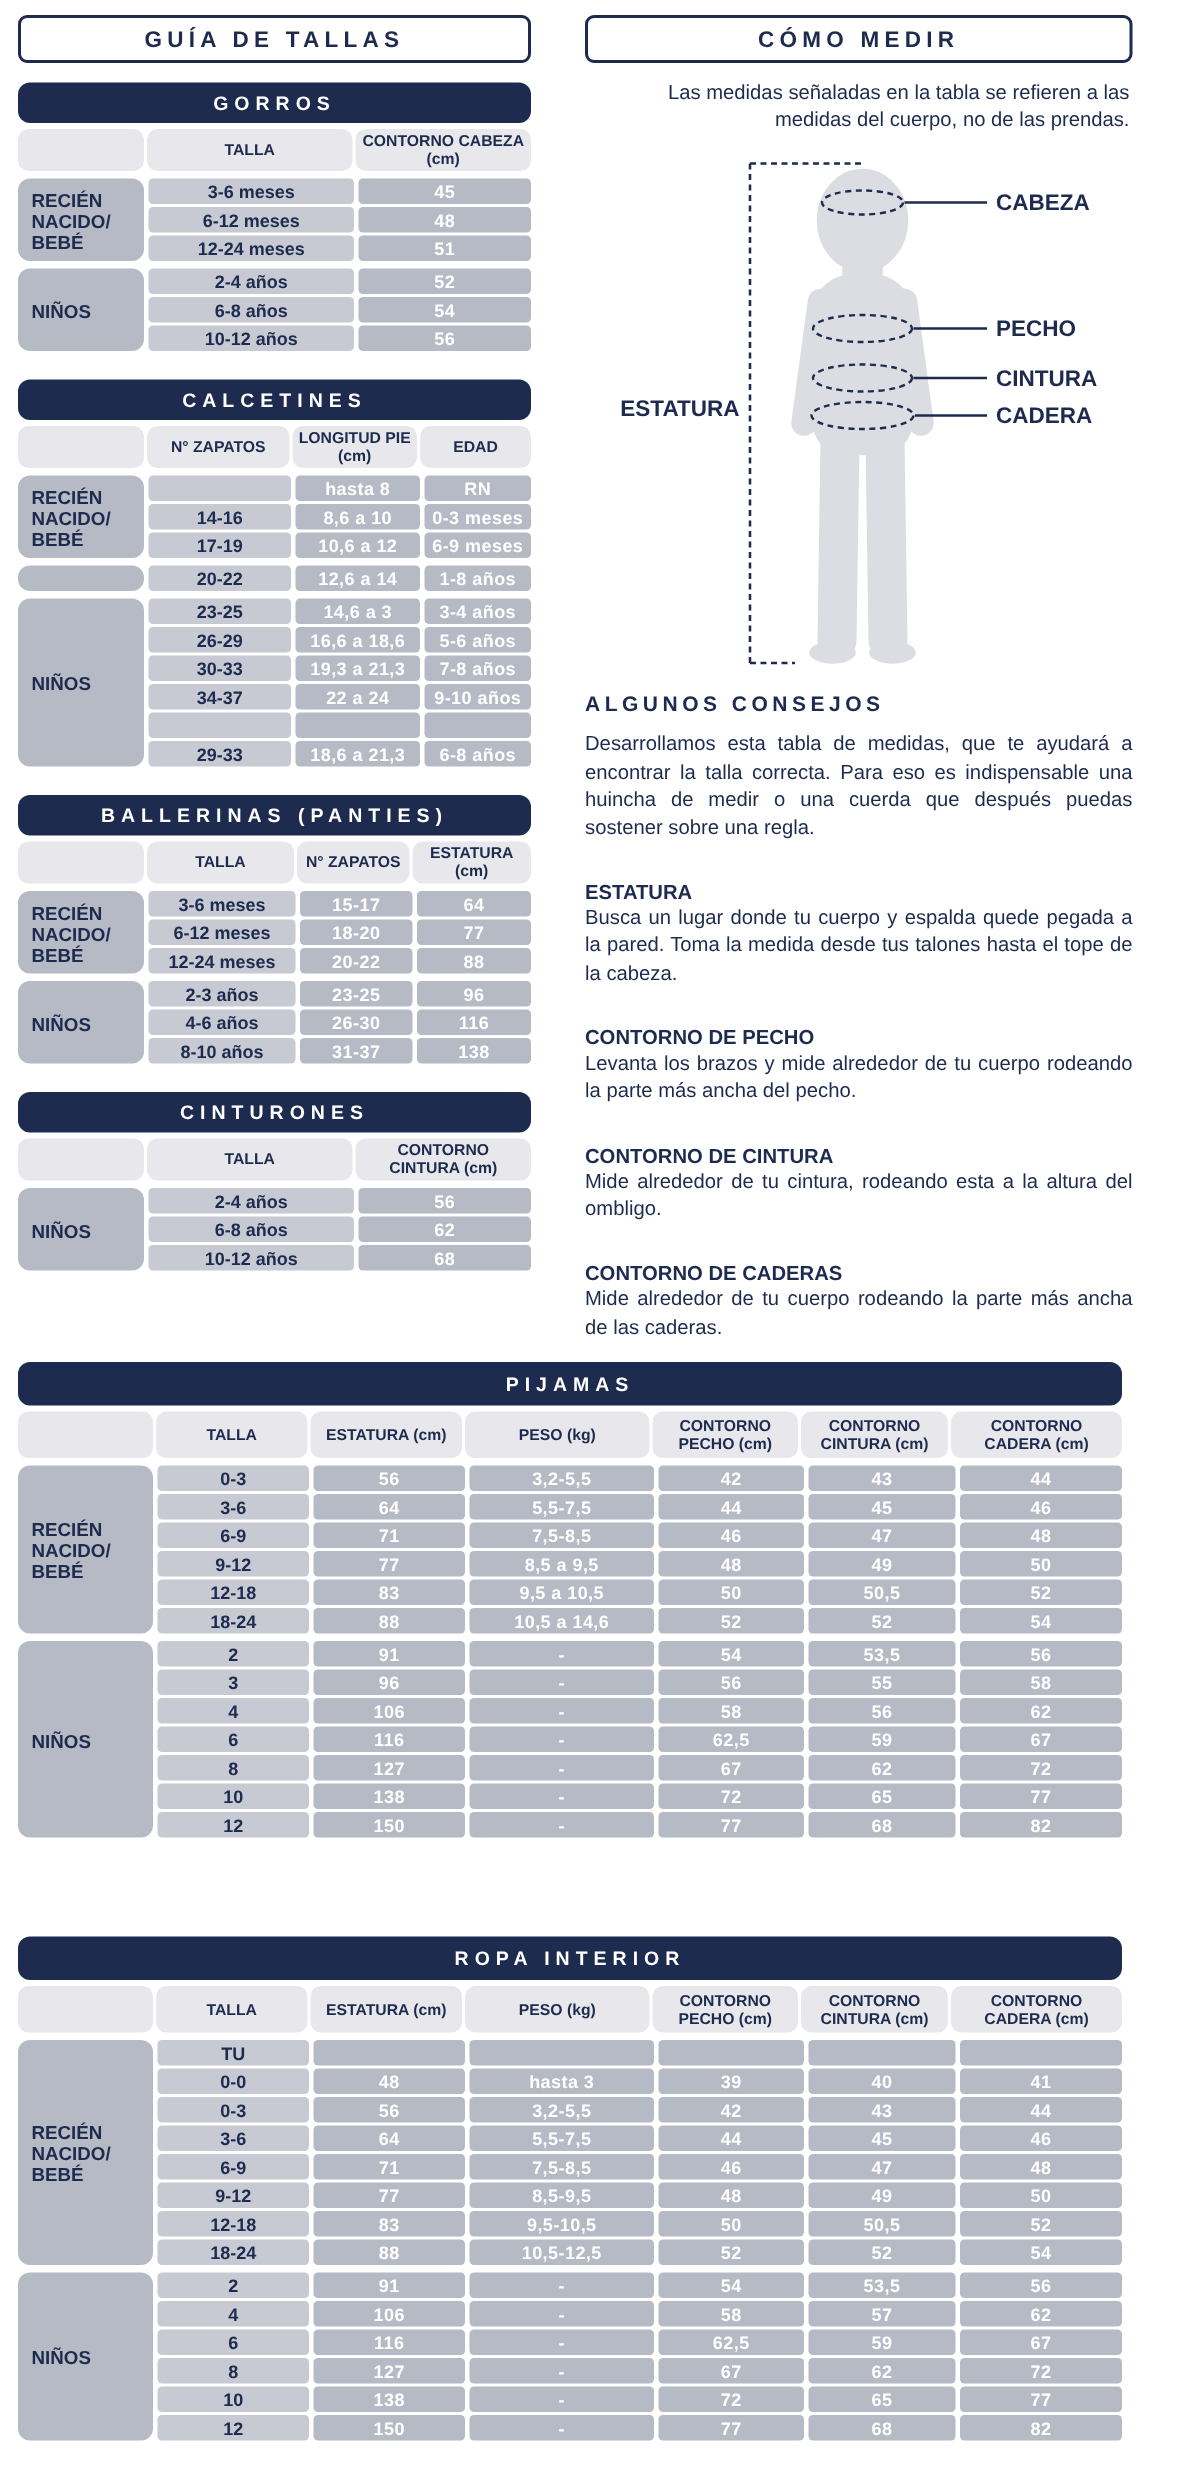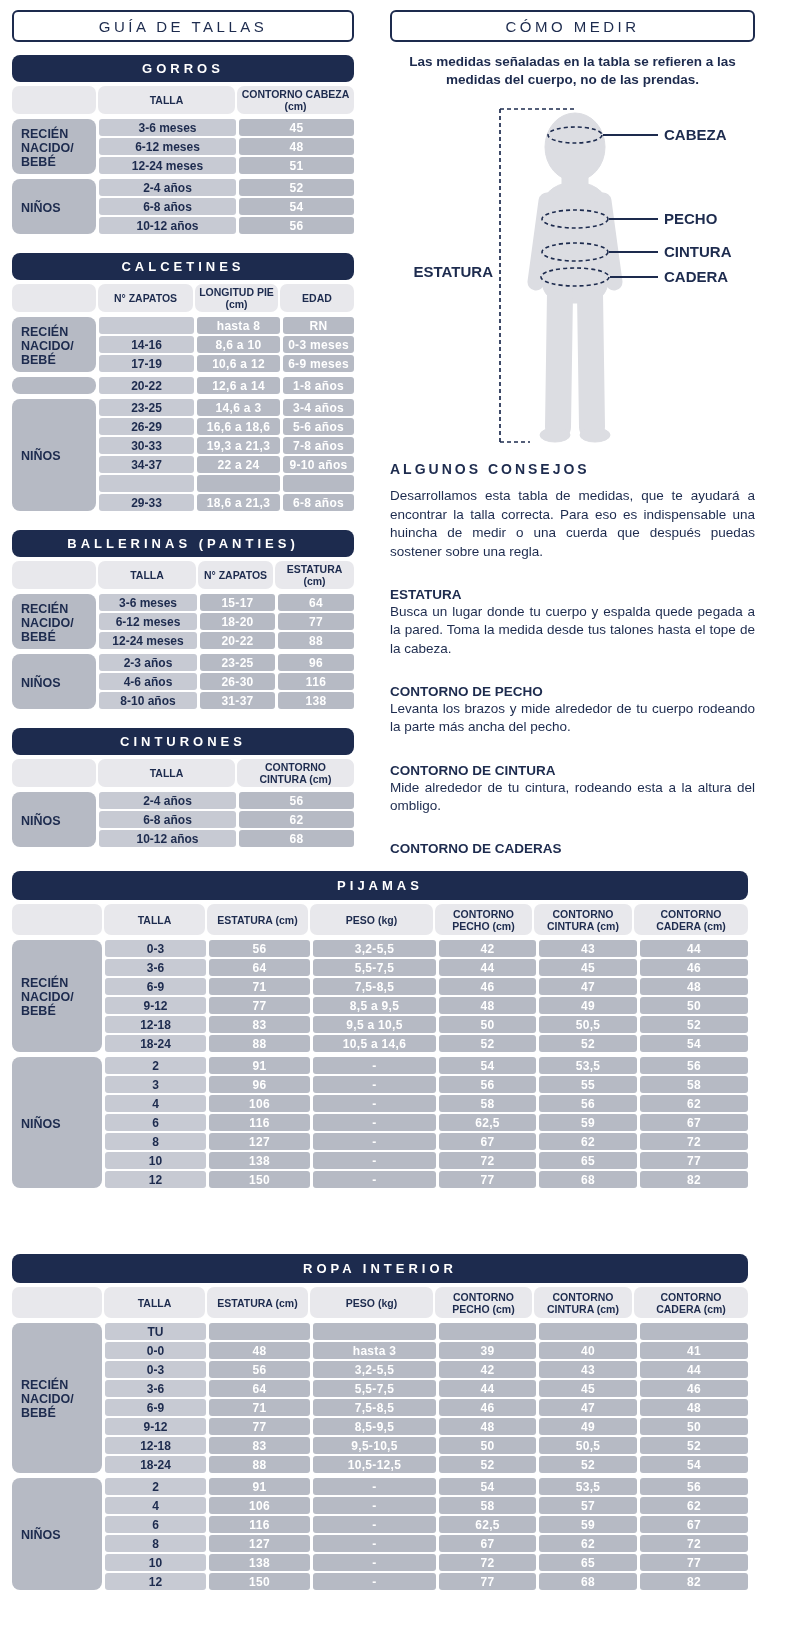--- a/index.html
+++ b/index.html
@@ -16,21 +16,21 @@
     font-family:"Liberation Sans",sans-serif;color:var(--navy);
   }
   .content{padding:10px 0 0 12px;width:800px;}
   .top-row{display:flex;gap:36px;}
   .left-col{width:342px;flex:0 0 342px;}
   .right-col{width:365px;flex:0 0 365px;}
 
   .outline-title{
     border:2px solid var(--navy);border-radius:6px;height:32px;
     display:flex;align-items:center;justify-content:center;
-    font-weight:normal;font-size:15px;letter-spacing:3.5px;color:var(--navy);
+    font-weight:bold;font-size:15px;letter-spacing:3.5px;color:var(--navy);
     background:#fff;
   }
 
   .size-table{margin-top:19px;}
   .size-table.first{margin-top:13px;}
   .tbl-title{
     background:var(--navy);color:#fff;border-radius:8px;height:27px;
     display:flex;align-items:center;justify-content:center;
     font-weight:bold;font-size:13px;letter-spacing:4px;
   }
@@ -52,22 +52,22 @@
     border-radius:3px;font-weight:bold;
   }
   .cell.val{background:var(--cell);color:#fff;font-size:12px;letter-spacing:.3px;}
   .cell.talla{background:var(--cellLight);color:var(--navy);font-size:12px;}
 
   .full{width:736px;margin-top:14px;}
   .full .tbl-title{height:29px;}
   .ropa{margin-top:66px;}
 
   .intro{
-    margin-top:11px;text-align:center;font-size:13.5px;line-height:1.35;
-    color:var(--navy);font-weight:700;padding:0 2px;
+    margin-top:11px;text-align:right;font-size:13.5px;line-height:1.35;
+    color:var(--navy);font-weight:400;padding:0 2px;
   }
   .diagram{margin-top:8px;display:block;}
   .tips-title{
     text-align:left;font-weight:bold;font-size:14px;letter-spacing:3px;
     margin-top:6px;color:var(--navy);
   }
   .tips-intro,.tip-text{
     font-size:13.5px;line-height:1.36;text-align:justify;color:var(--navy);
   }
   .tips-intro{margin-top:10px;}
@@ -270,20 +270,21 @@
       <div class="tip">
         <div class="tip-heading">CONTORNO DE PECHO</div>
         <p class="tip-text">Levanta los brazos y mide alrededor de tu cuerpo rodeando la parte más ancha del pecho.</p>
       </div>
       <div class="tip">
         <div class="tip-heading">CONTORNO DE CINTURA</div>
         <p class="tip-text">Mide alrededor de tu cintura, rodeando esta a la altura del ombligo.</p>
       </div>
       <div class="tip">
         <div class="tip-heading">CONTORNO DE CADERAS</div>
+        <p class="tip-text">Mide alrededor de tu cuerpo rodeando la parte más ancha de las caderas.</p>
       </div>
     </div>
   </div>
 
   <section class="size-table full">
       <div class="tbl-title">PIJAMAS</div>
       <div class="tbl-header" style="grid-template-columns: 90px 101px 101px 123px 97px 98px 1fr;">
         <div class="hcell empty"></div>
         <div class="hcell">TALLA</div>
         <div class="hcell">ESTATURA (cm)</div>

